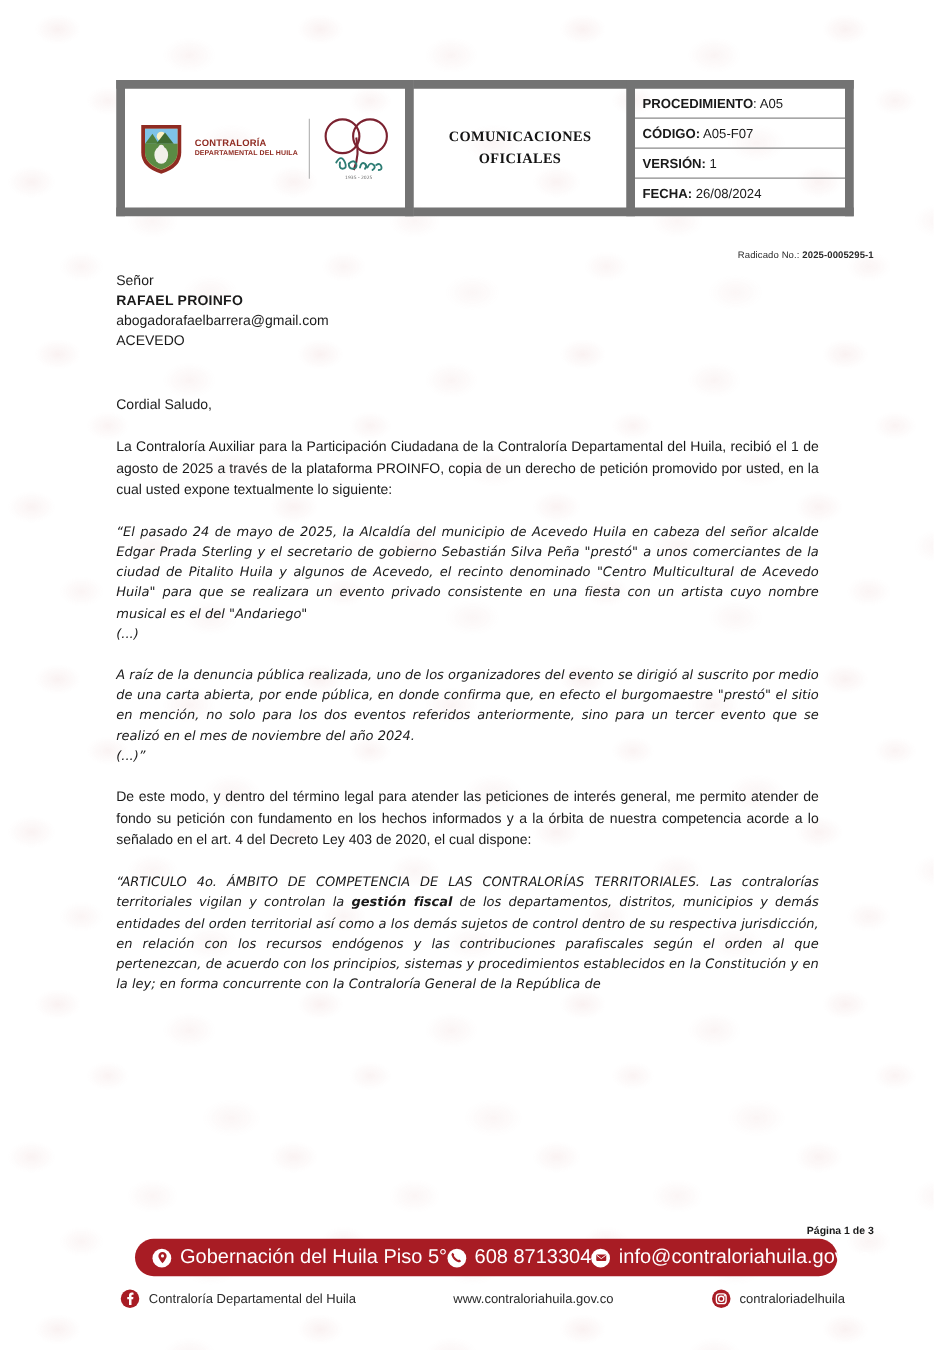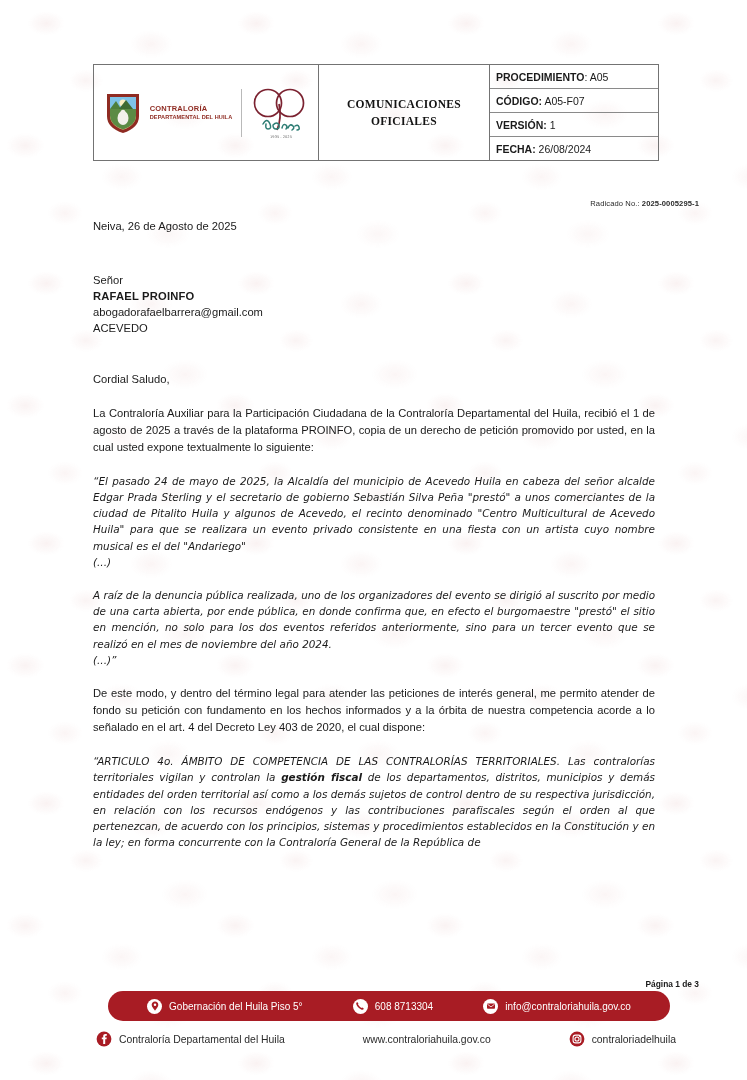--- a/index.html
+++ b/index.html
@@ -42,21 +42,21 @@
   
   .header-table {
     position: absolute;
     left: 93px;
     top: 64px;
     width: 562px;
     border-collapse: collapse;
     table-layout: fixed;
   }
   .header-table td {
-    border: 1px solid #737373;
+    border: 7px solid #737373;
     padding: 0;
     vertical-align: middle;
   }
   .cell-logos { width: 224px; height: 94px; text-align: center; }
   .cell-title { width: 170px; text-align: center; font-family: Liberation Serif, serif; }
   .cell-meta  { width: 168px; }
 
   .logo-wrap {
     display: flex;
     align-items: center;
@@ -174,21 +174,21 @@
     align-items: center;
     justify-content: space-around;
     padding: 0 14px;
     box-sizing: border-box;
   }
   .fitem {
     display: flex;
     align-items: center;
     gap: 7px;
     color: #ffffff;
-    font-size: 10px;
+    font-size: 16px;
     white-space: nowrap;
   }
   .fic {
     width: 15px; height: 15px;
     border-radius: 50%;
     background: #ffffff;
     display: flex;
     align-items: center;
     justify-content: center;
     flex: none;
@@ -283,21 +283,20 @@
   </tbody>
     </table>
 
   <div class="radicado">
     <span>Radicado No.:</span>
     <span class="num">2025-0005295-1</span>
   </div>
 
   <div class="body-area">
 
-    <div class="city-date">Neiva, 26 de Agosto de 2025</div>
 
     <div class="addressee">
       <div>Señor</div>
       <div class="name">RAFAEL PROINFO</div>
       <div>abogadorafaelbarrera@gmail.com</div>
       <div>ACEVEDO</div>
     </div>
 
 
     <div class="salute">Cordial Saludo,</div>

